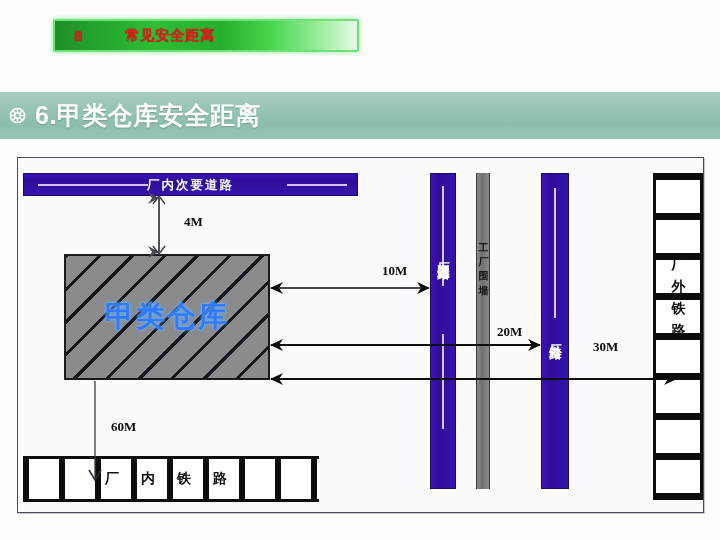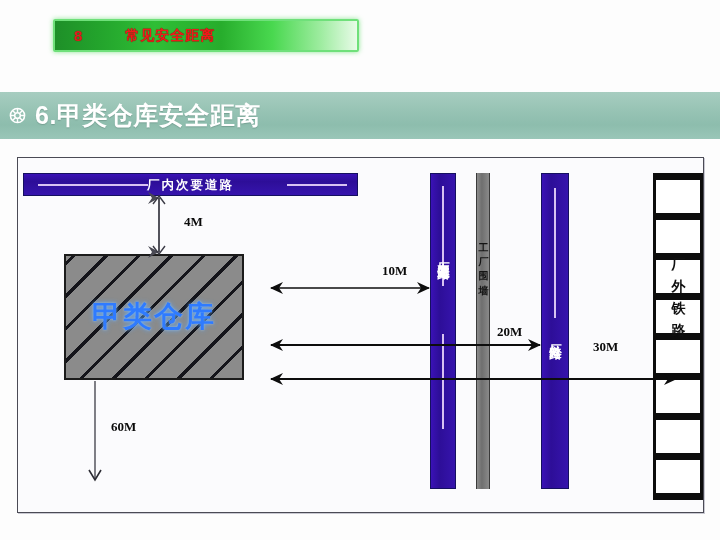--- a/index.html
+++ b/index.html
@@ -299,22 +299,26 @@
     <div class="abs road vert" style="left:523px; top:15px; width:28px; height:316px;">
       <div class="road-centerline-v" style="top:14px; height:130px;"></div>
       <div class="road-label-v" style="top:160px;">厂外道路</div>
     </div>
 
     <div class="abs rail-v" style="left:635px; top:15px; width:50px; height:327px;">
       <div class="ties"></div>
       <div class="rail-label-v" style="top:73px;">厂外铁路</div>
     </div>
 
-
-    <div class="abs" id="warehouse" style="left:46px; top:96px; width:180px; height:126px;">
+    <div class="abs rail-h" style="left:5px; top:298px; width:296px; height:46px;">
+      <div class="ties"></div>
+      <div class="rail-label-h" style="left:82px;">厂内铁路</div>
+    </div>
+
+    <div class="abs" id="warehouse" style="left:46px; top:96px; width:206px; height:126px;">
       <div class="hatch"></div>
       <div class="wh-text">甲类仓库</div>
     </div>
 
     <div class="dim" style="left:166px; top:56px;">4M</div>
     <div class="dim" style="left:345px; top:105px;margin-left:19px;">10M</div>
     <div class="dim" style="left:479px; top:166px;">20M</div>
     <div class="dim" style="left:93px; top:261px;">60M</div>
     <div class="dim" style="left:575px; top:181px;">30M</div>
 

